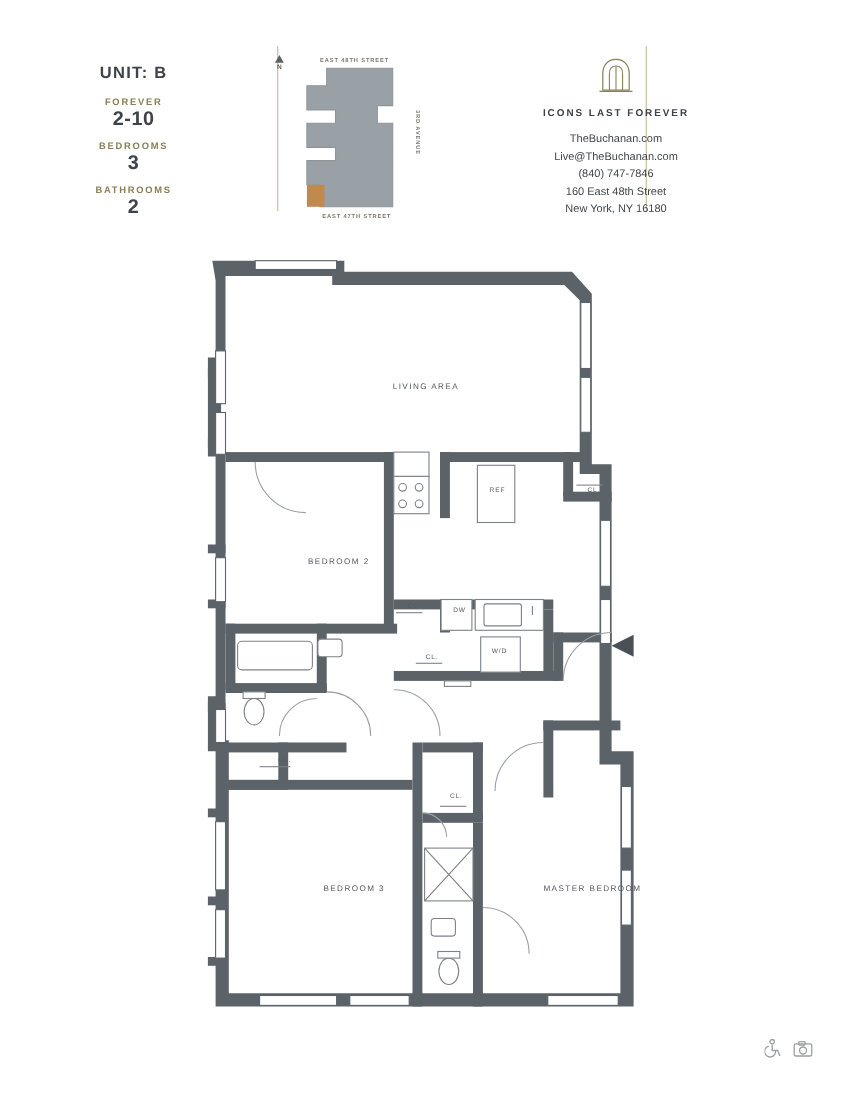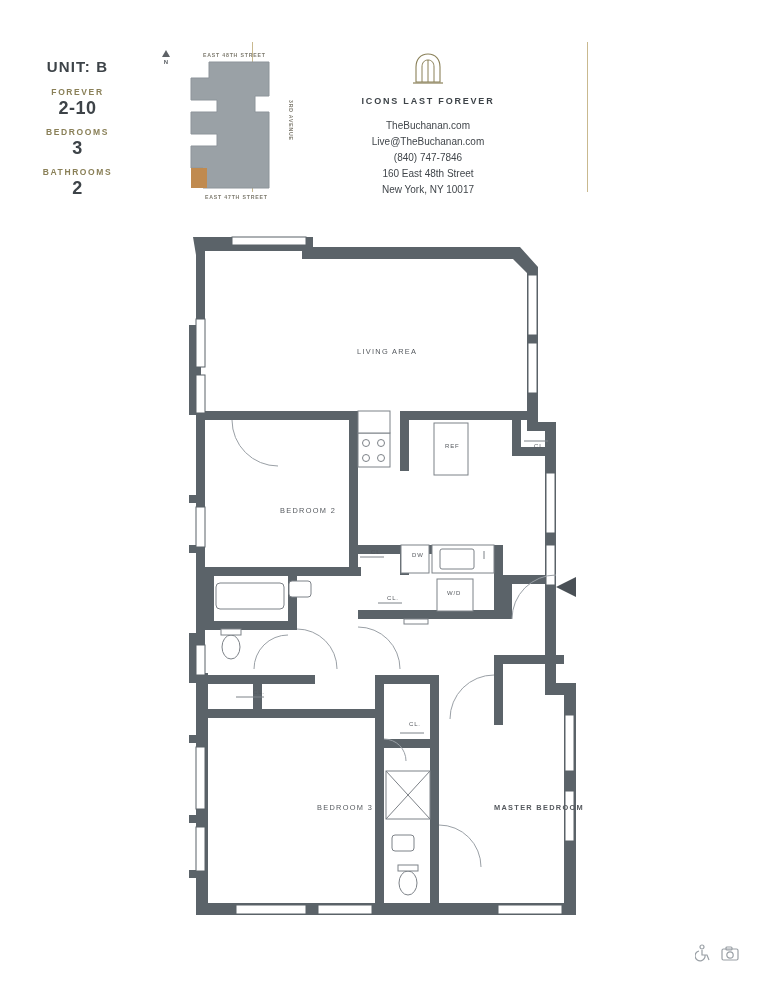--- a/index.html
+++ b/index.html
@@ -23,20 +23,21 @@
     left: 0;
     width: 773px;
     height: 180px;
     display: flex;
     flex-direction: row;
     align-items: flex-start;
   }
   .hdr-col {
     position: relative;
     height: 165px;
+    margin-left: 44px;
   }
   .col-logo   { width: 252px; }
   .col-unit   { width: 155px; }
   .col-map    { width: 180px; }
   .col-contact{ width: 200px; }
 
   .vrule {
     position: absolute;
     top: 12px;
     width: 1px;
@@ -250,21 +251,21 @@
         <path d="M17 8 C13 8 11 11 11 15 L11 30" fill="none" stroke="#8a8058" stroke-width="1"></path>
         <path d="M17 8 C21 8 23 11 23 15 L23 30" fill="none" stroke="#8a8058" stroke-width="1"></path>
         <line x1="17" y1="8" x2="17" y2="30" stroke="#8a8058" stroke-width="1"></line>
         <line x1="2" y1="31" x2="32" y2="31" stroke="#8a8058" stroke-width="1.2"></line>
       </svg>
       <div class="icons-tag">ICONS LAST FOREVER</div>
       <div class="contact-line">TheBuchanan.com</div>
       <div class="contact-line">Live@TheBuchanan.com</div>
       <div class="contact-line">(840) 747-7846</div>
       <div class="contact-line">160 East 48th Street</div>
-      <div class="contact-line">New York, NY 10017</div>
+      <div class="contact-line">New York, NY 16180</div>
     </div>
   </div>
 </div>
 
 <div class="plan">
 
   <svg width="773" height="730" viewBox="0 0 773 730">
     <g stroke="none" fill="#5b6369">
 
       <path fill-rule="evenodd" d="
@@ -403,22 +404,22 @@
 
       <rect x="404" y="404" width="24" height="5" fill="#ffffff"></rect>
     </g>
 
     <polygon points="556,372 576,362 576,382" fill="#4a5056"></polygon>
   </svg>
 
   
   <div class="room-label" style="left:333px; top:132px;">LIVING AREA</div>
   <div class="room-label" style="left:256px; top:291px;">BEDROOM 2</div>
-  <div class="room-label" style="left:270px; top:588px;margin-left:23px;">BEDROOM 3</div>
-  <div class="room-label" style="left:470px; top:588px;font-weight:bold;">MASTER BEDROOM</div>
+  <div class="room-label" style="left:270px; top:588px;">BEDROOM 3</div>
+  <div class="room-label" style="left:470px; top:588px;">MASTER BEDROOM</div>
 
   
   <div class="small-label" style="left:445px; top:228px;">REF</div>
   <div class="small-label" style="left:534px; top:228px;">CL.</div>
   <div class="small-label" style="left:371px; top:334px;">CL.</div>
   <div class="small-label" style="left:412px; top:337px;">DW</div>
   <div class="small-label" style="left:387px; top:380px;">CL.</div>
   <div class="small-label" style="left:447px; top:375px;">W/D</div>
   <div class="small-label" style="left:253px; top:474px;">CL.</div>
   <div class="small-label" style="left:409px; top:506px;">CL.</div>

